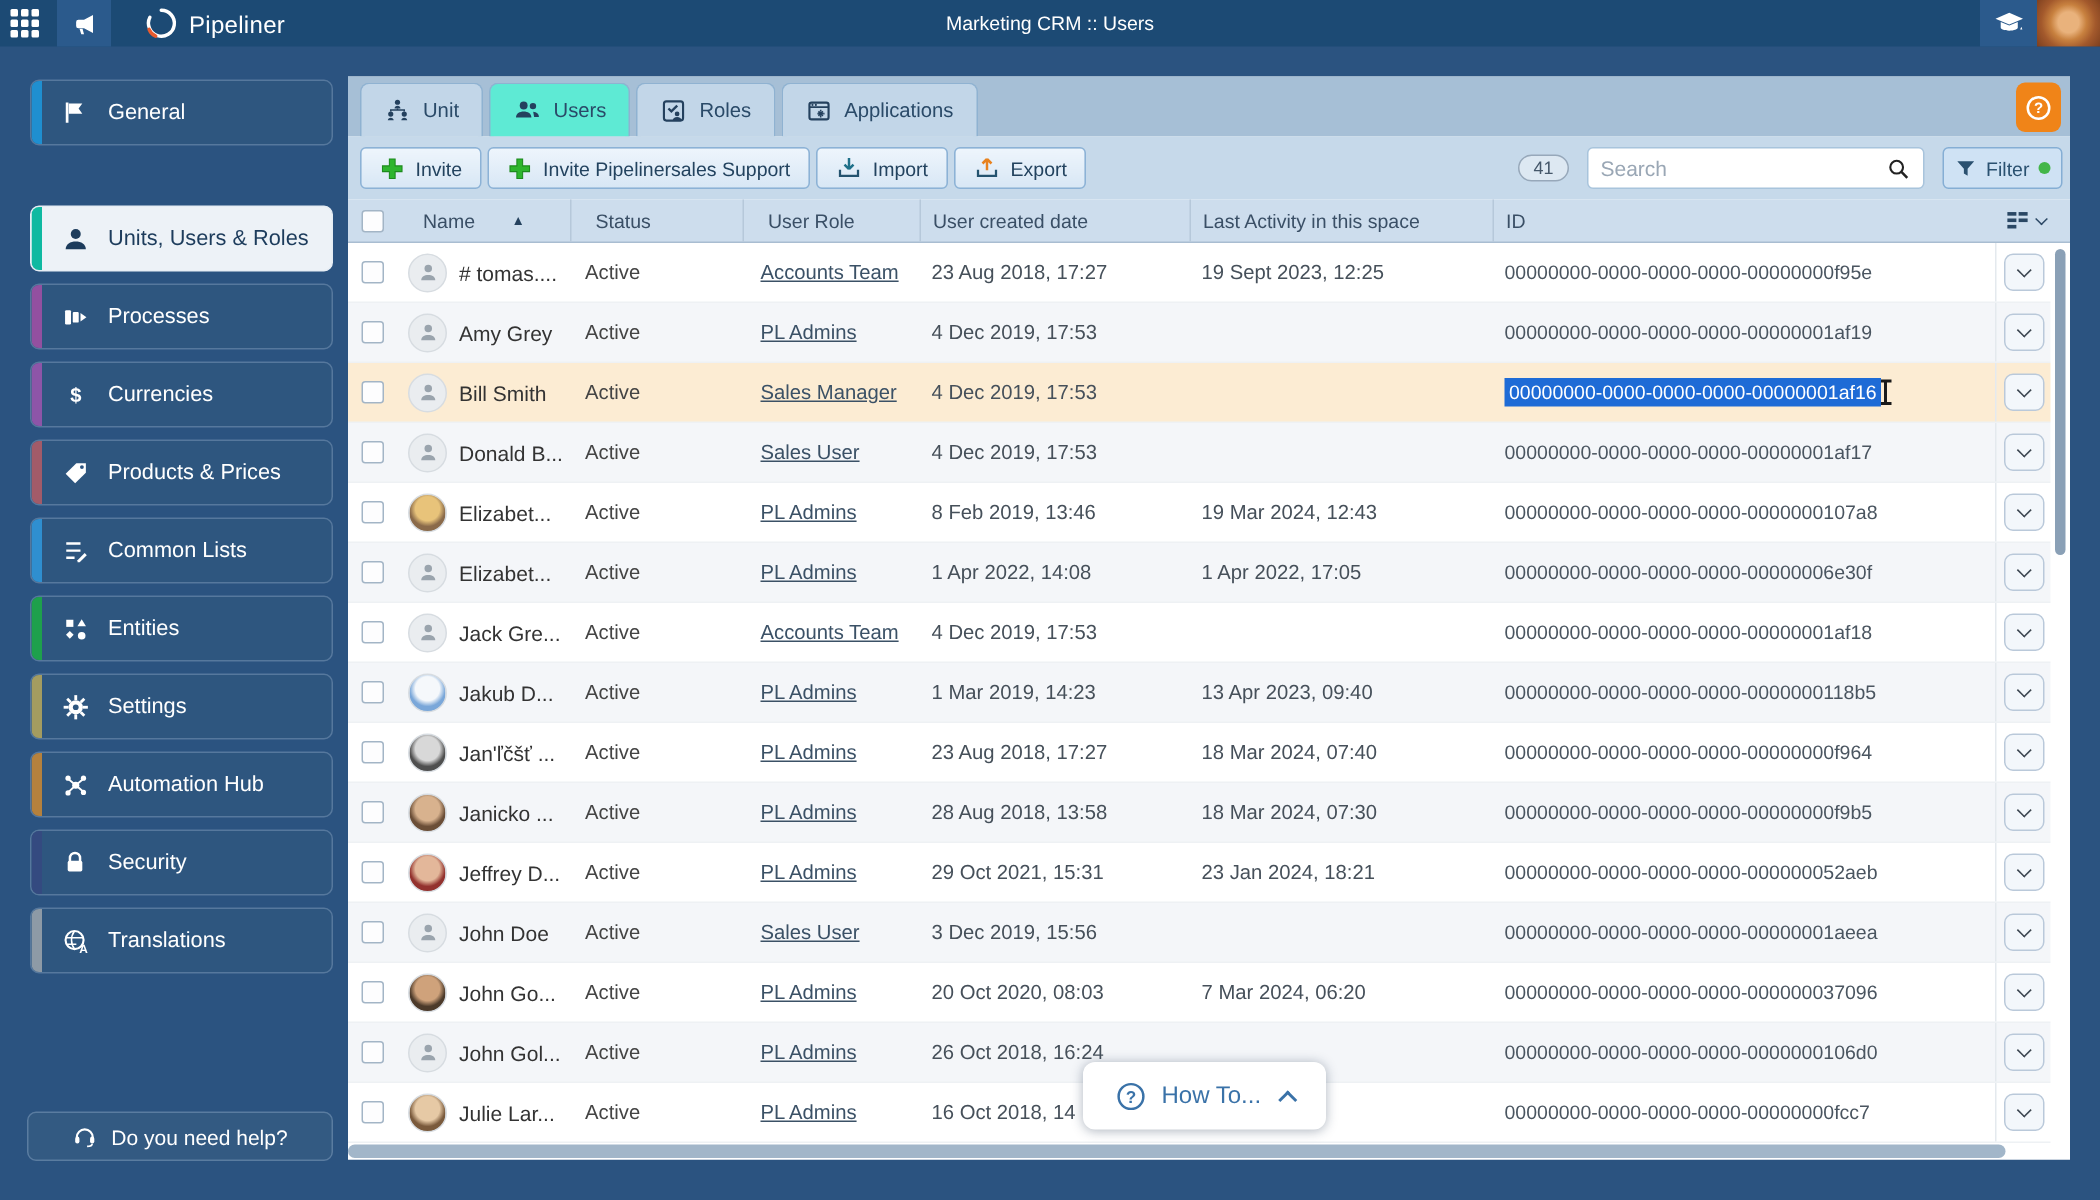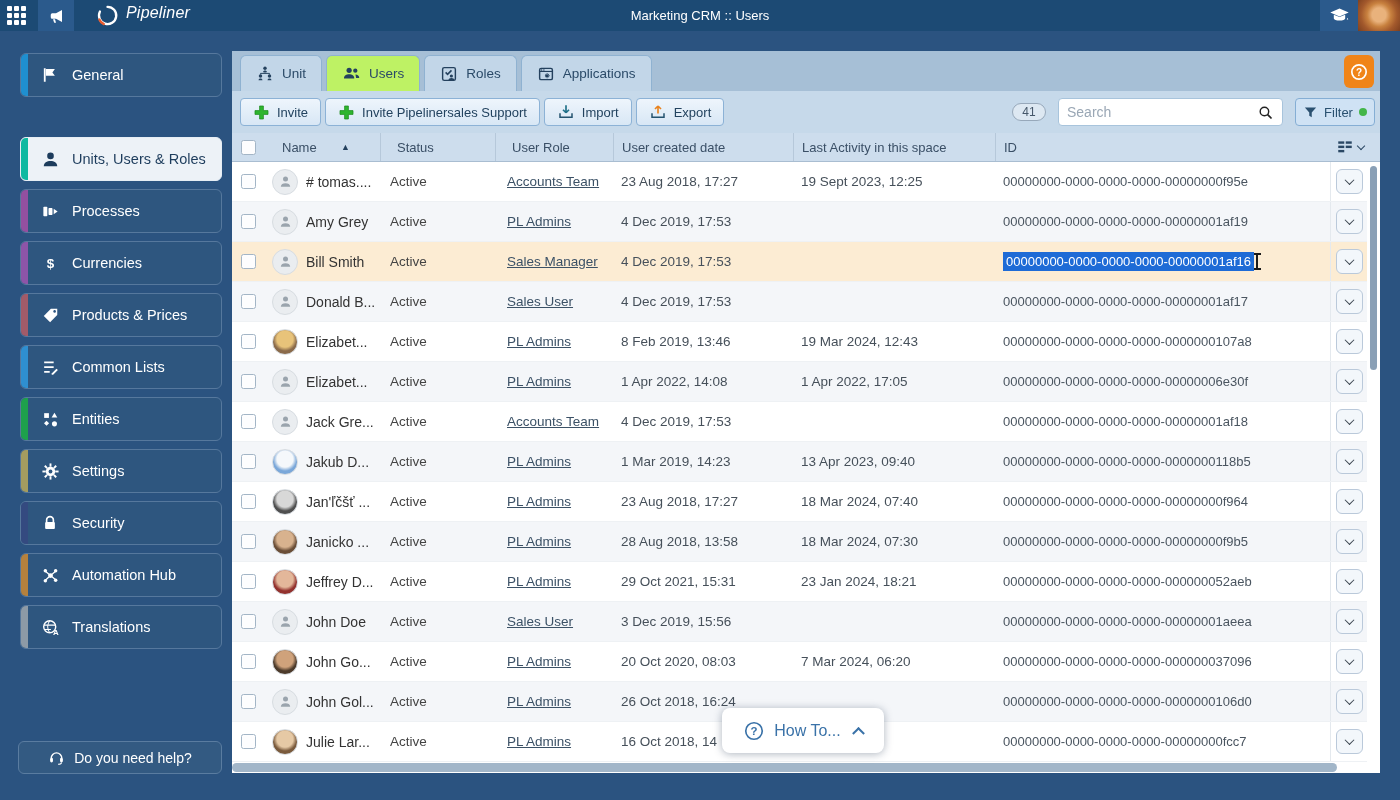--- a/index.html
+++ b/index.html
@@ -5,21 +5,21 @@
   * { margin:0; padding:0; box-sizing:border-box; }
   html,body { width:1400px; height:800px; overflow:hidden; }
   body { background:#2b5380; font-family:"Liberation Sans", sans-serif; position:relative; }
 
   
   .topbar { position:absolute; left:0; top:0; width:1400px; height:31px; background:#1c4a74; display:flex; align-items:center; }
   .grid-btn { width:32px; height:31px; display:flex; align-items:center; justify-content:center; cursor:pointer; }
   .grid9 { display:grid; grid-template-columns:repeat(3,5px); grid-gap:2px; }
   .grid9 span { width:5px; height:5px; background:#fff; border-radius:1px; }
   .mega-btn { width:36px; height:31px; background:#2b5a8c; display:flex; align-items:center; justify-content:center; margin-left:6px; cursor:pointer; }
-  .logo { display:flex; align-items:flex-start; margin-left:22px; gap:7px;font-style:italic; }
+  .logo { display:flex; align-items:flex-end; margin-left:22px; gap:7px; }
   .logo-text { color:#fff; font-size:16px; letter-spacing:.2px; }
   .tb-title { position:absolute; left:0; right:0; text-align:center; color:#fff; font-size:13px; pointer-events:none; }
   .tb-right { position:absolute; right:0; top:0; height:31px; display:flex; align-items:center; }
   .academy-btn { width:38px; height:31px; background:#2b5a8c; display:flex; align-items:center; justify-content:center; cursor:pointer; }
   .avatar-top { width:42px; height:31px; background:
       radial-gradient(circle at 50% 48%, #e9b27c 26%, #c8813f 45%, #a3592c 68%, #7c3f1f 100%); cursor:pointer; }
 
   
   .sidebar { position:absolute; left:0; top:31px; width:232px; height:769px; }
   .side-list { position:absolute; left:20px; top:22px; display:flex; flex-direction:column; gap:8px; }
@@ -29,21 +29,21 @@
   .side-item .slabel { font-size:14.5px; white-space:nowrap; }
   .side-item.active { background:#edf2f7; color:#1d3c5c; border-color:#e6edf4;margin-top:32px; }
   .side-item.active .sicon { color:#1d3c5c; }
   .help-btn { position:absolute; left:18px; top:710px; width:204px; height:33px; background:#335a82; border:1px solid #5a7ca0; border-radius:6px; color:#fff; display:flex; align-items:center; justify-content:center; gap:9px; font-size:14px; cursor:pointer; }
 
   
   .main { position:absolute; left:232px; top:51px; width:1148px; height:722px; background:#fff; }
   .tabs-zone { position:absolute; left:0; top:0; width:1148px; height:40px; background:#a6bfd6; }
   .tabs { position:absolute; left:8px; bottom:0; display:flex; gap:4px; }
   .tab { height:36px; display:flex; align-items:center; gap:8px; padding:0 15px; background:#c2d6e8; border:1px solid #8fb2d1; border-bottom:none; border-radius:6px 6px 0 0; font-size:13.5px; color:#2a4a68; cursor:pointer; }
-  .tab.active { background:#bef264; }
+  .tab.active { background:#5eead4; }
   .tab .ticon { display:flex; color:#24415e; }
   .help-orange { position:absolute; left:1112px; top:4px; width:30px; height:33px; background:#f08418; border-radius:6px; display:flex; align-items:center; justify-content:center; cursor:pointer; }
 
   .toolbar-zone { position:absolute; left:0; top:40px; width:1148px; height:42px; background:#c6d9ea; }
   .tb-buttons { position:absolute; left:8px; top:7px; display:flex; gap:4px; }
   .tbtn { height:28px; display:flex; align-items:center; gap:7px; padding:0 12px; background:linear-gradient(#eef5fc,#d8e7f5); border:1px solid #8cb2d6; border-radius:4px; font-size:13px; color:#23435f; cursor:pointer; }
   .pill { position:absolute; left:780px; top:12px; min-width:34px; height:18px; border:1px solid #97a8ba; border-radius:10px; background:rgba(255,255,255,.4); font-size:12px; color:#45576a; display:flex; align-items:center; justify-content:center; padding:0 8px; }
   .search-wrap { position:absolute; left:826px; top:7px; width:225px; height:28px; background:#fff; border:1px solid #a8c4dc; border-radius:4px; display:flex; align-items:center; }
   .search-wrap input { border:none; outline:none; flex:1; padding:0 8px; font-size:14px; color:#333; font-family:"Liberation Sans",sans-serif; background:transparent; }
   .search-wrap input::placeholder { color:#9aa7b5; }
@@ -232,44 +232,44 @@
               <rect x="10.8" y="1.8" width="2.4" height="4.2" transform="rotate(225 12 12)"></rect>
               <rect x="10.8" y="1.8" width="2.4" height="4.2" transform="rotate(270 12 12)"></rect>
               <rect x="10.8" y="1.8" width="2.4" height="4.2" transform="rotate(315 12 12)"></rect>
             </g>
             <circle cx="12" cy="12" r="2.4" fill="#2e567f"></circle>
           </svg>
         </span>
     <span class="slabel">Settings</span>
   </div>
       <div class="side-item">
-    <span class="accent" style="background: rgb(52, 74, 128);"></span>
-    <span class="sicon">
-          <svg viewBox="0 0 24 24" width="18" height="18">
-            <path d="M7.5 11V8a4.5 4.5 0 0 1 9 0v3" stroke="currentColor" stroke-width="2.2" fill="none"></path>
-            <rect x="5.5" y="10.5" width="13" height="9.5" rx="1.5" fill="currentColor"></rect>
-          </svg>
-        </span>
-    <span class="slabel">Security</span>
-  </div>
-      <div class="side-item">
     <span class="accent" style="background: rgb(181, 129, 61);"></span>
     <span class="sicon">
           <svg viewBox="0 0 24 24" width="19" height="19">
             <g stroke="currentColor" stroke-width="1.6">
               <path d="M12 12 5.5 6.5M12 12l6.5-5.5M12 12l-6.5 6M12 12l6.5 5.5"></path>
             </g>
             <circle cx="12" cy="12" r="3" fill="currentColor"></circle>
             <circle cx="5.5" cy="6" r="2.2" fill="currentColor"></circle>
             <circle cx="18.5" cy="6" r="2.2" fill="currentColor"></circle>
             <circle cx="5.5" cy="18.5" r="2.2" fill="currentColor"></circle>
             <circle cx="18.5" cy="18" r="2.2" fill="currentColor"></circle>
           </svg>
         </span>
     <span class="slabel">Automation Hub</span>
+  </div>
+      <div class="side-item">
+    <span class="accent" style="background: rgb(52, 74, 128);"></span>
+    <span class="sicon">
+          <svg viewBox="0 0 24 24" width="18" height="18">
+            <path d="M7.5 11V8a4.5 4.5 0 0 1 9 0v3" stroke="currentColor" stroke-width="2.2" fill="none"></path>
+            <rect x="5.5" y="10.5" width="13" height="9.5" rx="1.5" fill="currentColor"></rect>
+          </svg>
+        </span>
+    <span class="slabel">Security</span>
   </div>
       <div class="side-item">
     <span class="accent" style="background: rgb(141, 154, 166);"></span>
     <span class="sicon">
           <svg viewBox="0 0 24 24" width="19" height="19">
             <circle cx="11" cy="11" r="7.6" stroke="currentColor" stroke-width="1.8" fill="none"></circle>
             <path d="M3.8 9h14.4M5 14.5h7.5M11 3.4a12.5 12.5 0 0 0 0 15.2" stroke="currentColor" stroke-width="1.3" fill="none"></path>
             <text x="15" y="21.5" font-size="10" font-weight="bold" fill="currentColor" font-family="Liberation Sans, sans-serif">A</text>
           </svg>
         </span>

